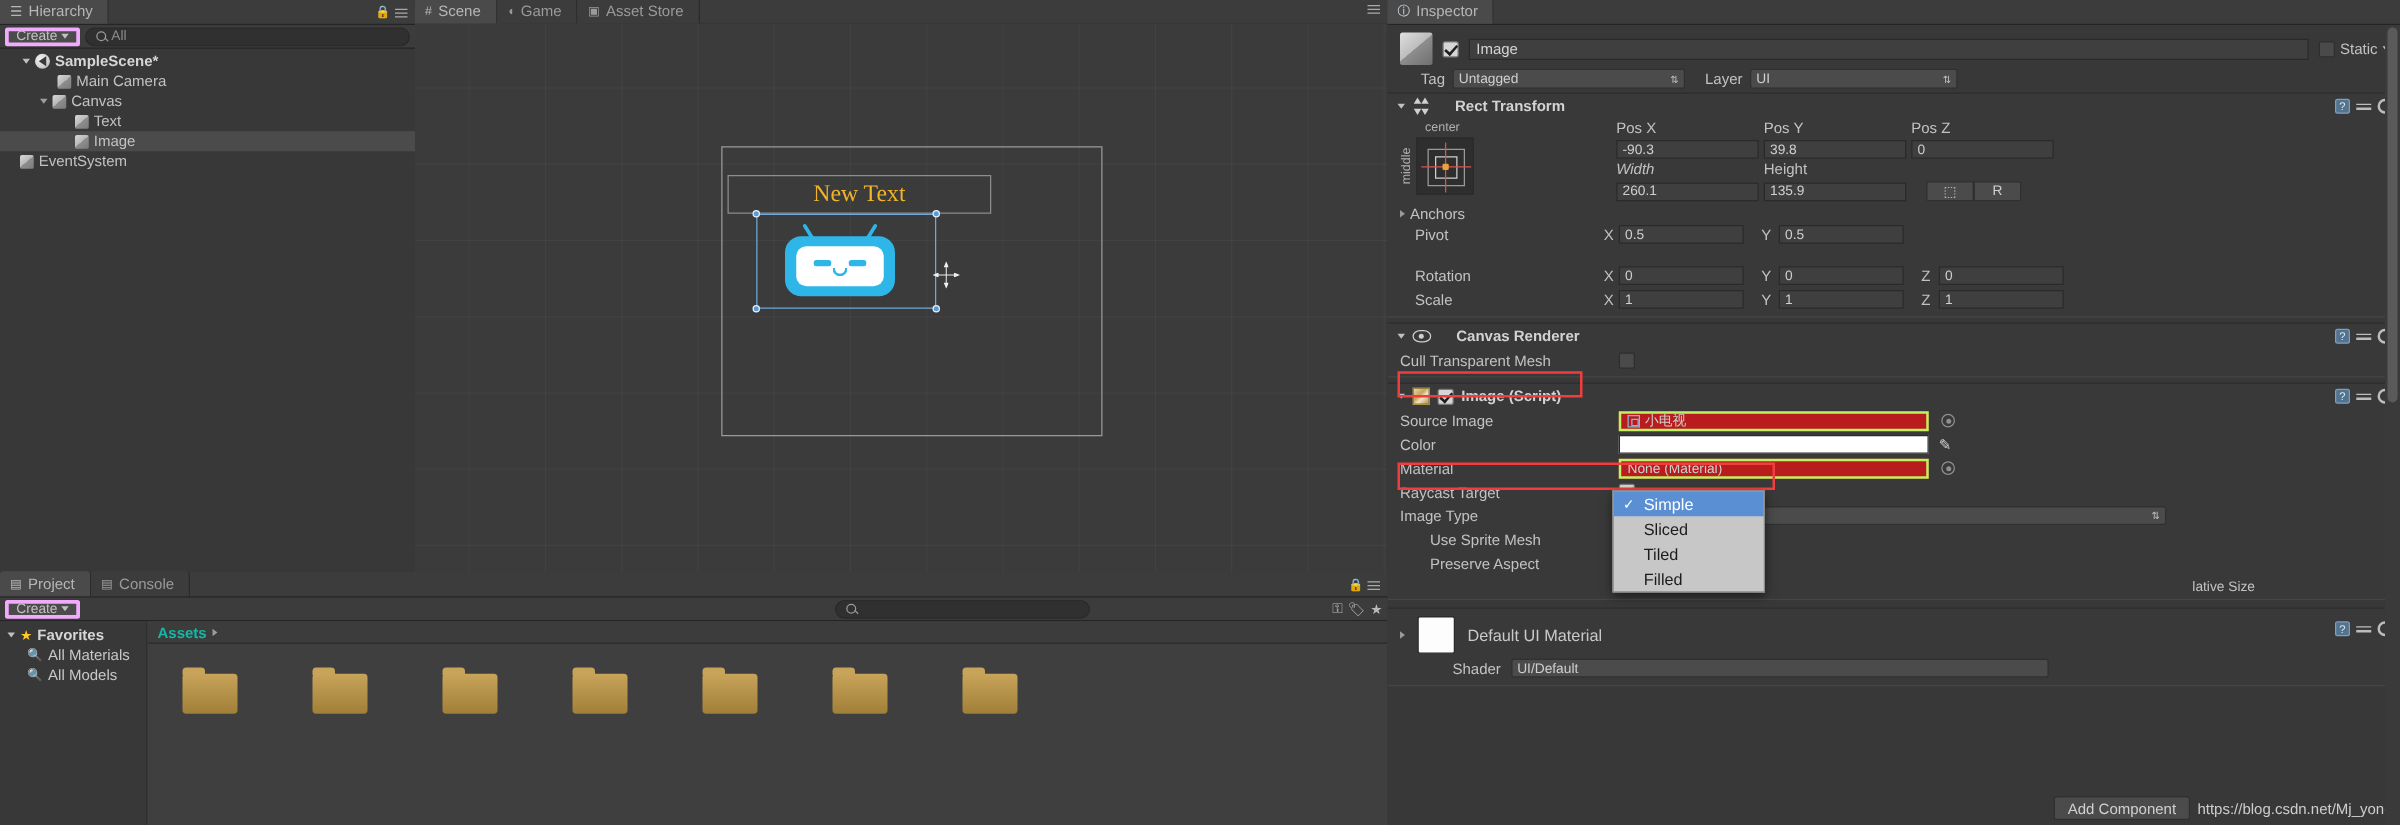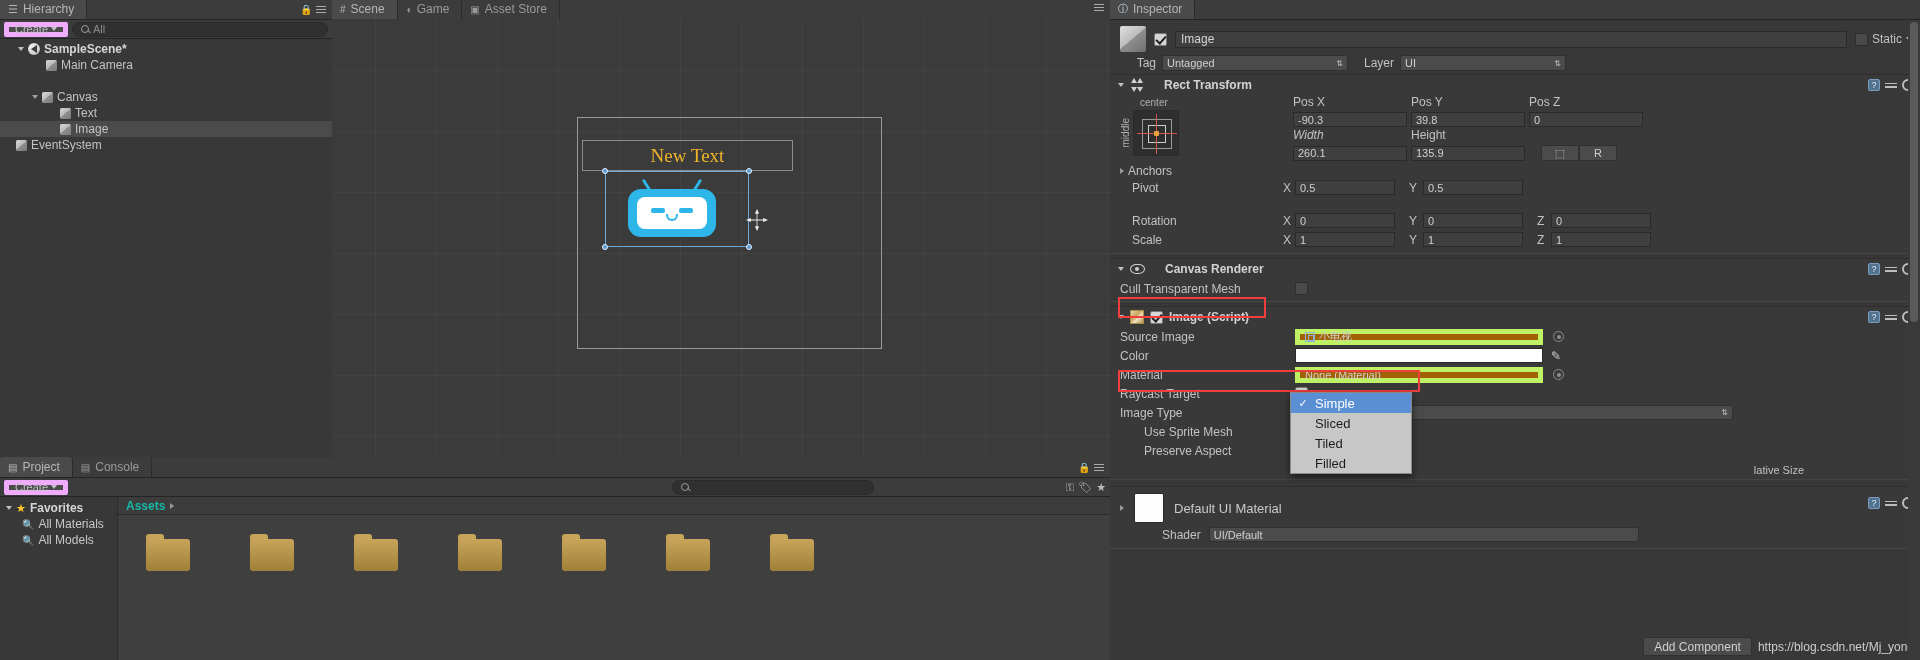--- a/index.html
+++ b/index.html
@@ -30,21 +30,21 @@
   }
   .tab.inactive { background: #3c3c3c; color: #9a9a9a; }
   .toolbar {
     height: 19px; background: #3c3c3c;
     border-bottom: 1px solid #242424;
     display: flex; align-items: center; gap: 4px; padding: 0 4px;
   }
   .btn {
     height: 15px; display: flex; align-items: center; gap: 3px;
     padding: 0 6px; font-size: 11px; color: #c0c0c0;
-    background: #4b4b4b; border: 5px solid #f0abfc; border-radius: 2px;
+    background: #4b4b4b; border: 3px solid #f0abfc; border-radius: 2px;
   }
   .caret { width:0;height:0;border-left:3px solid transparent;border-right:3px solid transparent;border-top:4px solid #c0c0c0; }
   .caret.right { border-top:3px solid transparent;border-bottom:3px solid transparent;border-left:4px solid #9a9a9a;border-right:0; }
 
   .searchfield {
     flex: 1; height: 15px; background: #303030;
     border: 1px solid #2a2a2a; border-radius: 8px;
     display: flex; align-items: center; gap: 4px; padding: 0 8px;
     font-size: 11px; color: #8a8a8a;
   }
@@ -246,21 +246,21 @@
   }
 
   .prop-row { height:19px; display:flex; align-items:center; padding-left:10px; position:relative; }
   .prop-label { font-size:12px; color:#c2c2c2; width:175px; flex-shrink:0; }
   .prop-label.ind { padding-left:24px; }
   .field {
     height:15px; background:#3f3f3f; border:1px solid #2a2a2a;
     display:flex; align-items:center; padding:0 4px; font-size:11px; color:#cfcfcf;
   }
   .objfield {
-    height:16px; background:#a16207; border:5px solid #bef264;
+    height:16px; background:#b91c1c; border:2px solid #bef264;
     display:flex; align-items:center; gap:4px; padding:0 5px; font-size:11px; color:#cfcfcf;
   }
   .sprite-mini {
     width:10px;height:10px;border:1px solid #8fb4d8;flex-shrink:0;
     position:relative;
   }
   .sprite-mini::after{content:"";position:absolute;left:2px;top:2px;width:4px;height:4px;border:1px solid #8fb4d8;}
   .radio-dot {
     width:11px;height:11px;border-radius:50%;border:1.5px solid #8f8f8f; flex-shrink:0;
     position:relative;
@@ -346,21 +346,21 @@
     <div class="tree">
       <div class="trow" style="padding-left:18px;">
         <span class="caret"></span>
         <span class="scene-ico"></span>
         <span class="bold">SampleScene*</span>
       </div>
       <div class="trow" style="padding-left:46px;">
         <span class="cube"></span>
         <span>Main Camera</span>
       </div>
-      <div class="trow" style="padding-left:32px;margin-top:16px;">
+      <div class="trow" style="padding-left:32px;">
         <span class="caret" style="opacity:.75"></span>
         <span class="cube"></span>
         <span>Canvas</span>
       </div>
       <div class="trow" style="padding-left:60px;">
         <span class="cube"></span>
         <span>Text</span>
       </div>
       <div class="trow selected" style="padding-left:60px;">
         <span class="cube"></span>

